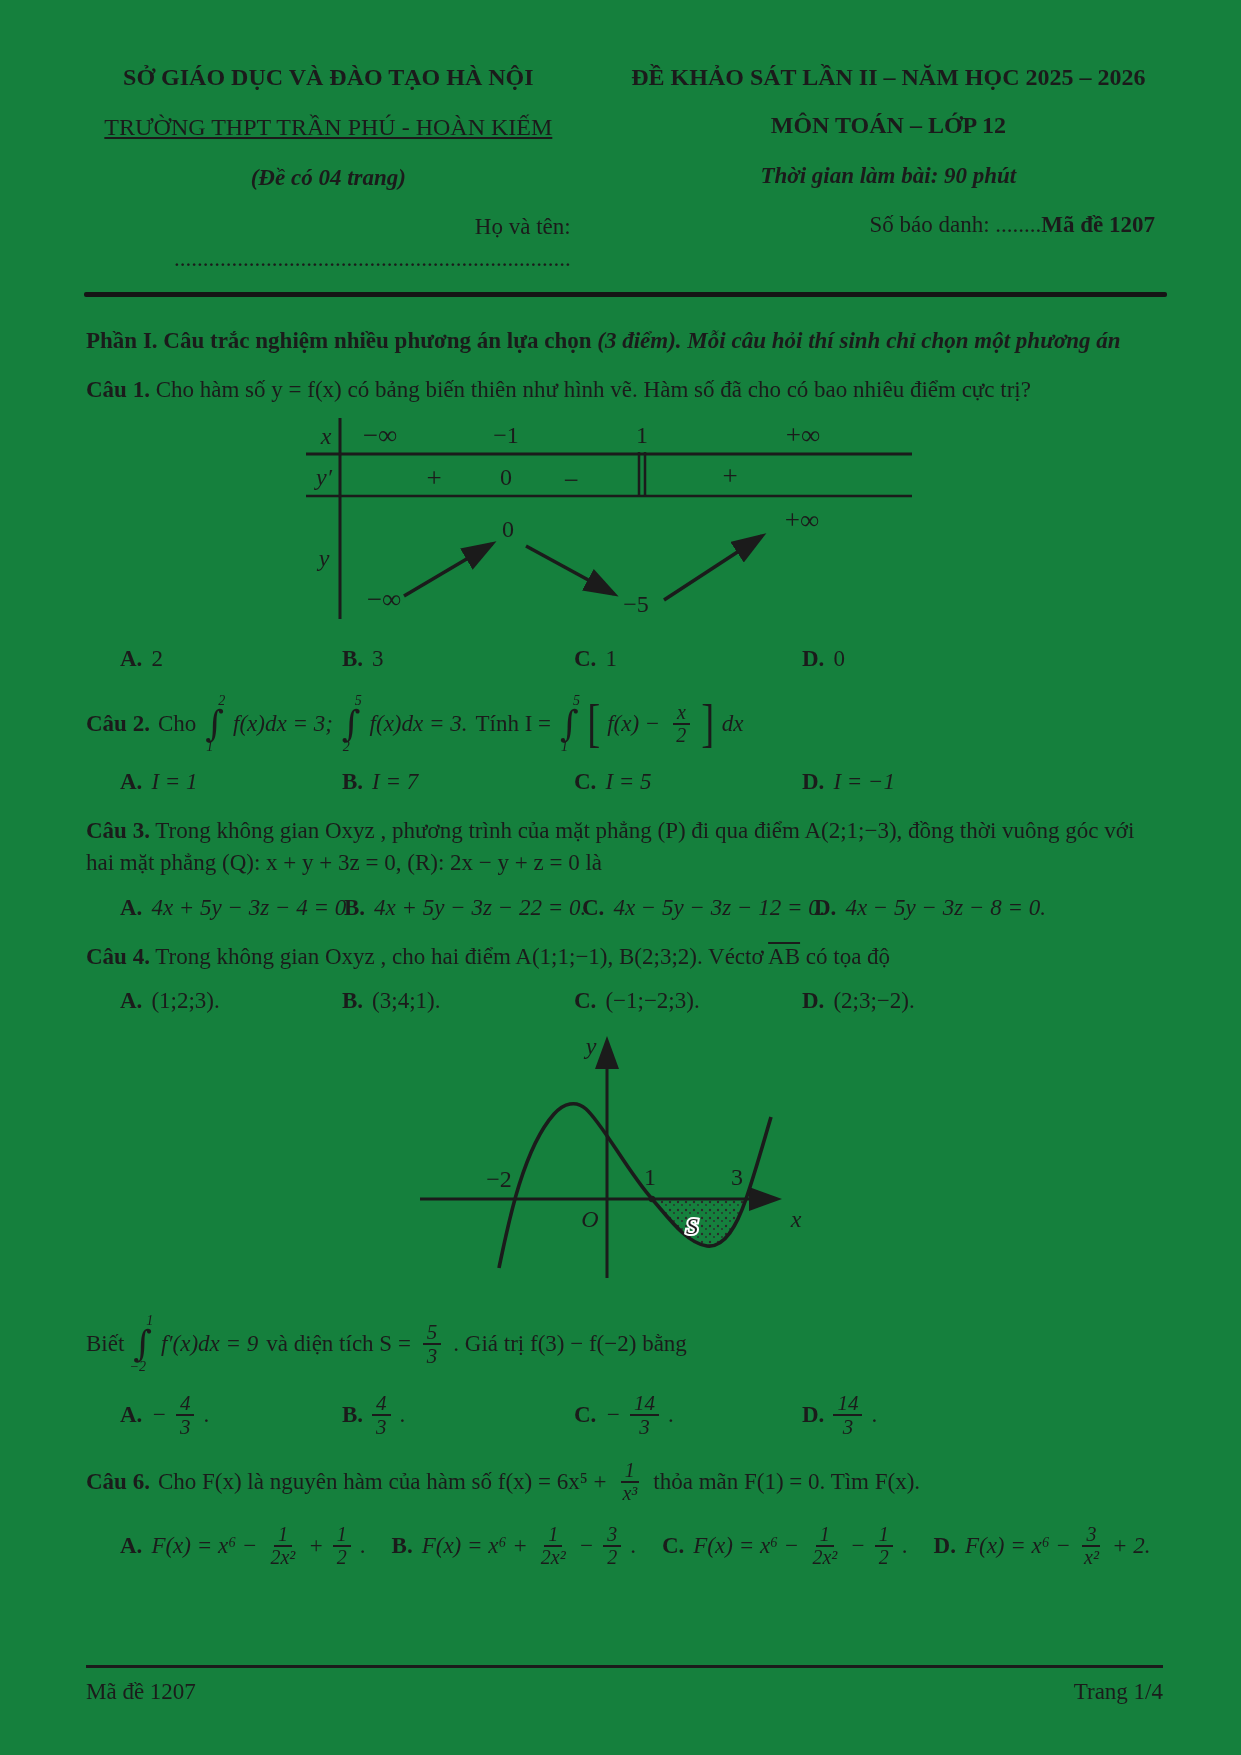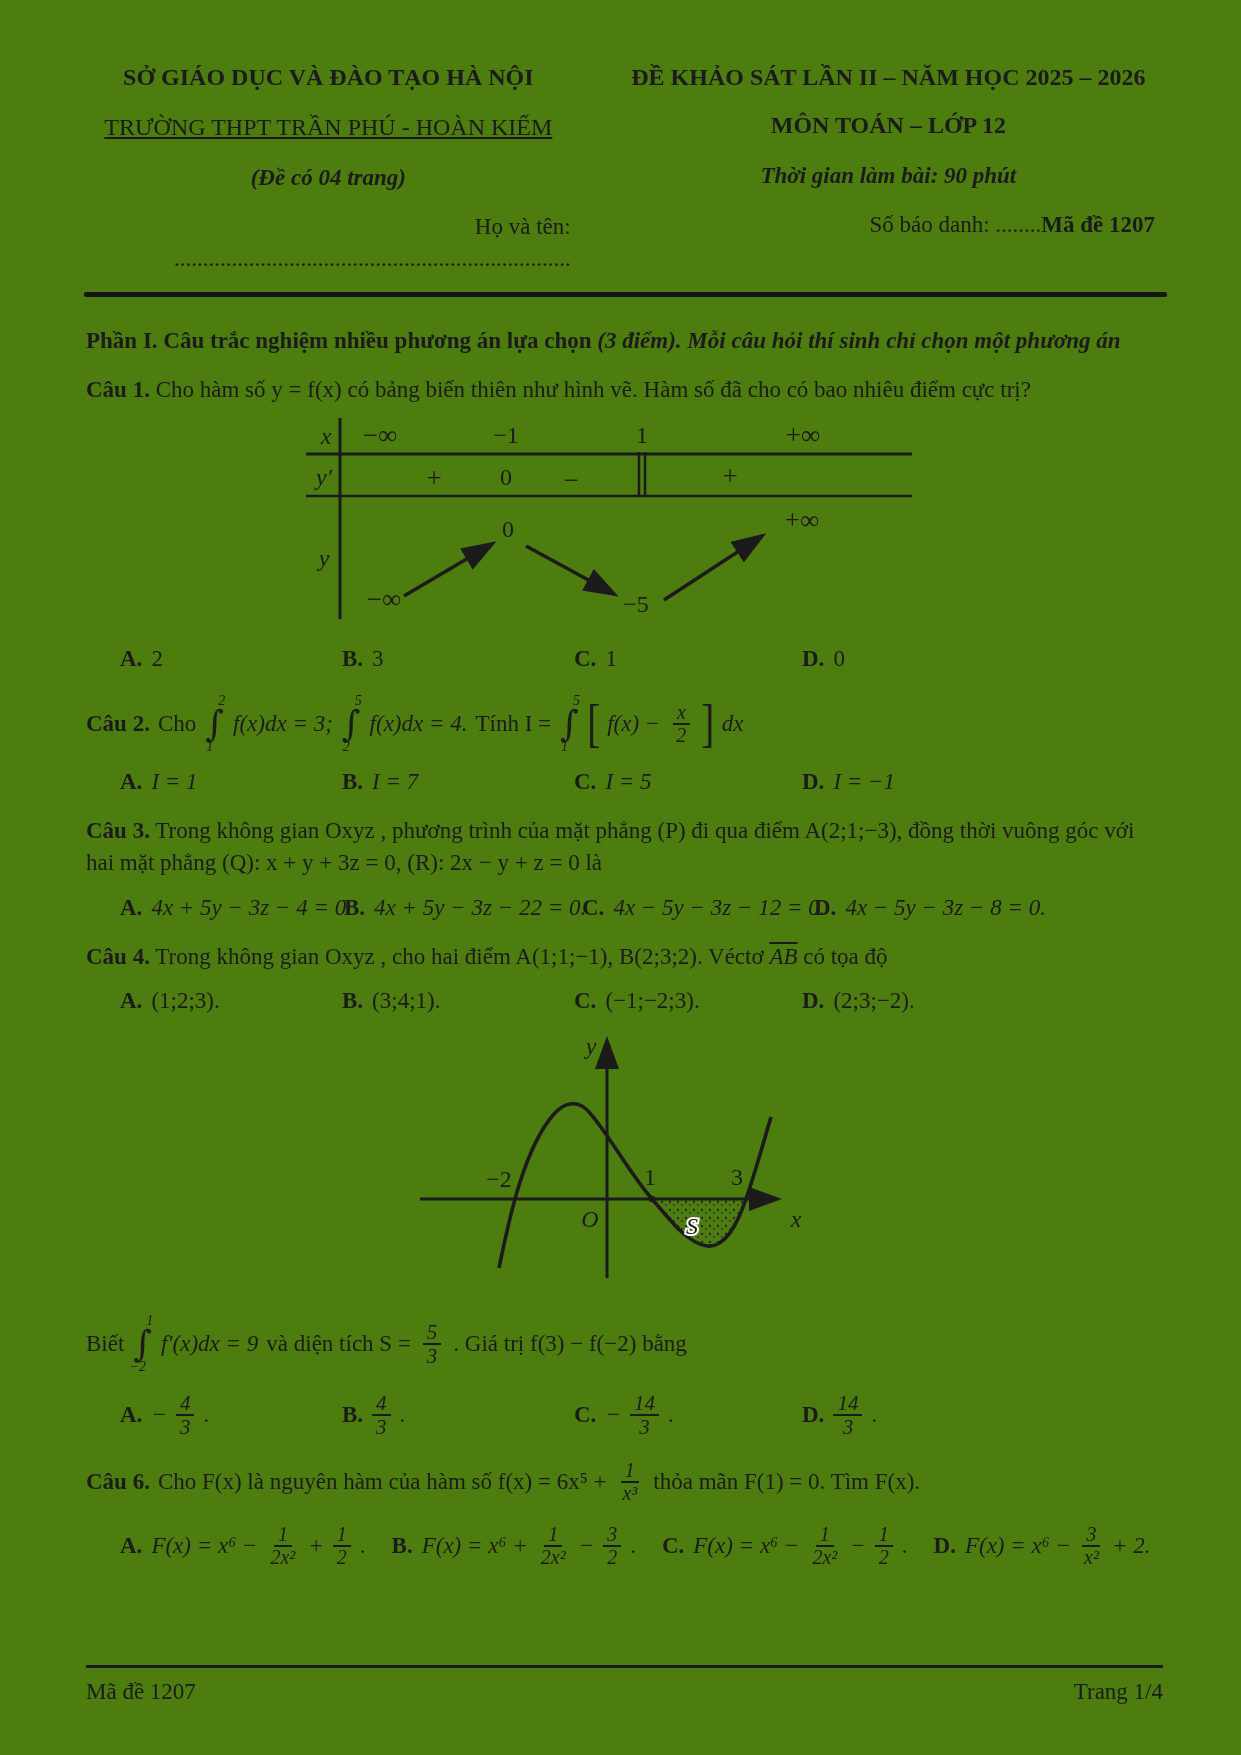--- a/index.html
+++ b/index.html
@@ -1,38 +1,38 @@
 <!DOCTYPE html>
 <html><head>
 <meta charset="utf-8">
 <style>
   html,body{margin:0;padding:0;background:#cfcfcf;}
   .page{
-    width:1241px;height:1755px;background:#4d7c0f;color:#1b1b1b;
+    width:1241px;height:1755px;background:#15803d;color:#1b1b1b;
     font-family:"Liberation Serif",serif;font-size:23px;line-height:1.42;
     position:relative;box-sizing:border-box;padding:60px 78px 0 86px;margin:0 auto;
     overflow:hidden;
   }
   
   .hdr{display:flex;justify-content:space-between;}
   .hdr-left{width:45%;text-align:center;}
   .hdr-right{width:51%;text-align:center;}
   .h-bold{font-weight:bold;font-size:24px;}
   .h-school{font-weight:normal;font-size:24px;text-decoration:underline;margin-top:16px;}
   .h-note{font-weight:bold;font-style:italic;margin-top:18px;}
   .name-line{text-align:right;margin-top:16px;}
   .sbd-line{display:flex;justify-content:flex-end;margin-top:16px;padding:0 8px 0 40px;}
   .bold{font-weight:bold;}
   .thick-rule{height:5px;background:#151515;margin:16px -4px 0 -2px;border-radius:2px;}
   
   .part-title{margin-top:28px;}
   .q{margin-top:16px;}
   .qlabel{font-weight:bold;}
   .it{font-style:italic;}
-  .vec{font-style:italic;text-decoration:overline;}
+  .vec{text-decoration:overline;}
   
   .opts{display:grid;grid-template-columns:222px 232px 228px 1fr;padding-left:34px;margin:12px 0 2px;}
   .opts-flex{display:flex;gap:26px;padding-left:34px;margin:14px 0 2px;align-items:center;}
   .opt{display:flex;align-items:center;gap:9px;white-space:nowrap;}
   .ok{font-weight:bold;}
   
   .mline{display:flex;align-items:center;gap:8px;margin-top:18px;flex-wrap:nowrap;}
   .intg{display:inline-flex;flex-direction:column;align-items:center;line-height:1;vertical-align:middle;margin:0 1px;}
   .intg .lim{font-size:14px;font-style:italic;line-height:1;}
   .intg .lim.up{transform:translateX(7px);}
@@ -153,21 +153,21 @@
       <span class="lim up">2</span>
       <span class="sgn">∫</span>
       <span class="lim lo">1</span>
     </span>
     <span class="m">f(x)dx = 3;</span>
     <span class="intg">
       <span class="lim up">5</span>
       <span class="sgn">∫</span>
       <span class="lim lo">2</span>
     </span>
-    <span class="m">f(x)dx = 4.</span>
+    <span class="m">f(x)dx = 3.</span>
     <span>Tính I =</span>
     <span class="intg">
       <span class="lim up">5</span>
       <span class="sgn">∫</span>
       <span class="lim lo">1</span>
     </span>
     <span class="bigbr">[</span>
     <span class="m">f(x) −</span>
     <span class="frac" style="font-size:20px;">
       <span class="fn">x</span>

